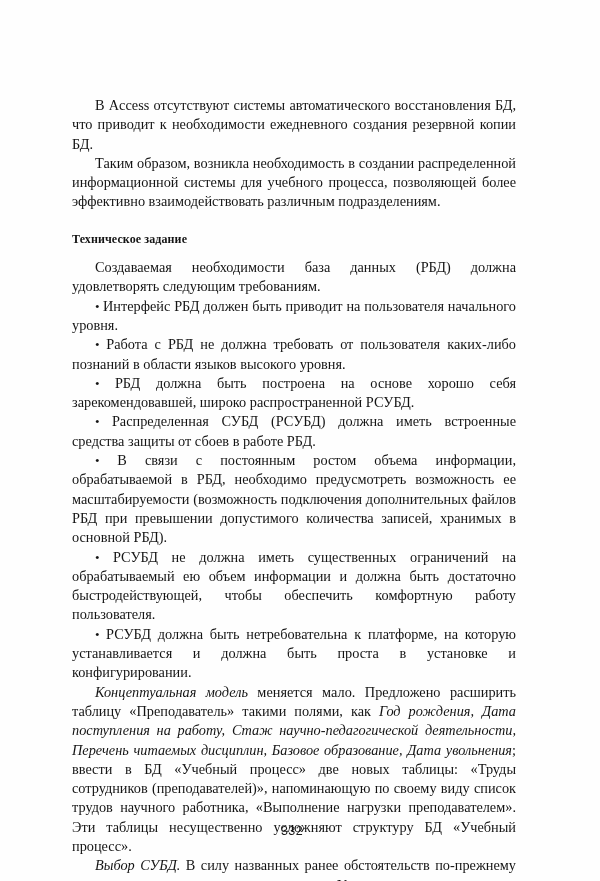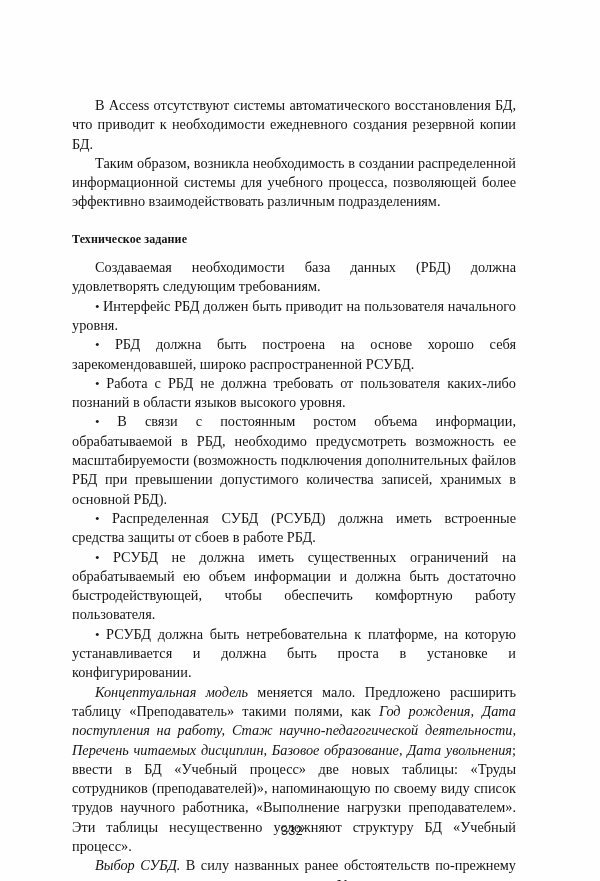--- a/index.html
+++ b/index.html
@@ -80,27 +80,27 @@
     <p class="indent">В Access отсутствуют системы автоматического восстановления БД, что приводит к необходимости ежедневного создания резервной копии БД.</p>
 
     <p class="indent">Таким образом, возникла необходимость в создании распределенной информационной системы для учебного процесса, позволяющей более эффективно взаимодействовать различным подразделениям.</p>
 
     <h2 class="section-heading">Техническое задание</h2>
 
     <p class="indent">Создаваемая необходимости база данных (РБД) должна удовлетворять следующим требованиям.</p>
 
     <p class="bullet"><span class="bullet-glyph">• </span><span>Интерфейс РБД должен быть приводит на пользователя начального уровня.</span></p>
 
+    <p class="bullet"><span class="bullet-glyph">• </span><span>Работа с РБД не должна требовать от пользователя каких-либо познаний в области языков высокого уровня.</span></p>
+
     <p class="bullet"><span class="bullet-glyph">• </span><span>РБД должна быть построена на основе хорошо себя зарекомендовавшей, широко распространенной РСУБД.</span></p>
 
-    <p class="bullet"><span class="bullet-glyph">• </span><span>Работа с РБД не должна требовать от пользователя каких-либо познаний в области языков высокого уровня.</span></p>
+    <p class="bullet"><span class="bullet-glyph">• </span><span>Распределенная СУБД (РСУБД) должна иметь встроенные средства защиты от сбоев в работе РБД.</span></p>
 
     <p class="bullet"><span class="bullet-glyph">• </span><span>В связи с постоянным ростом объема информации, обрабатываемой в РБД, необходимо предусмотреть возможность ее масштабируемости (возможность подключения дополнительных файлов РБД при превышении допустимого количества записей, хранимых в основной РБД).</span></p>
-
-    <p class="bullet"><span class="bullet-glyph">• </span><span>Распределенная СУБД (РСУБД) должна иметь встроенные средства защиты от сбоев в работе РБД.</span></p>
 
 
     <p class="bullet"><span class="bullet-glyph">• </span><span>РСУБД не должна иметь существенных ограничений на обрабатываемый ею объем информации и должна быть достаточно быстродействующей, чтобы обеспечить комфортную работу пользователя.</span></p>
 
     <p class="bullet"><span class="bullet-glyph">• </span><span>РСУБД должна быть нетребовательна к платформе, на которую устанавливается и должна быть проста в установке и конфигурировании.</span></p>
 
     <p class="indent"><span class="bold-italic">Концептуальная модель</span><span> меняется мало. Предложено расширить таблицу «Преподаватель» такими полями, как </span><span class="italic">Год рождения, Дата поступления на работу, Стаж научно-педагогической деятельности, Перечень читаемых дисциплин, Базовое образование, Дата увольнения</span><span>; ввести в БД «Учебный процесс» две новых таблицы: «Труды сотрудников (преподавателей)», напоминающую по своему виду список трудов научного работника, «Выполнение нагрузки преподавателем». Эти таблицы несущественно усложняют структуру БД «Учебный процесс».</span></p>
 
     <p class="indent"><span class="bold-italic">Выбор СУБД.</span><span> В силу названных ранее обстоятельств по-прежнему используется реляционная модель данных. Уверенно удовлетво-</span></p>
 

